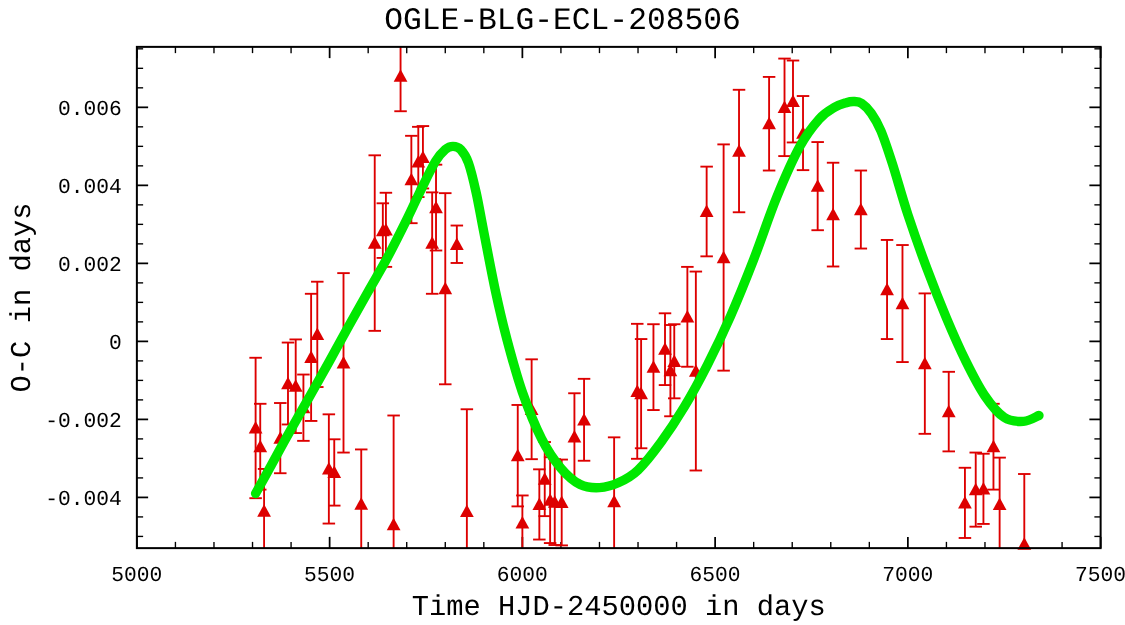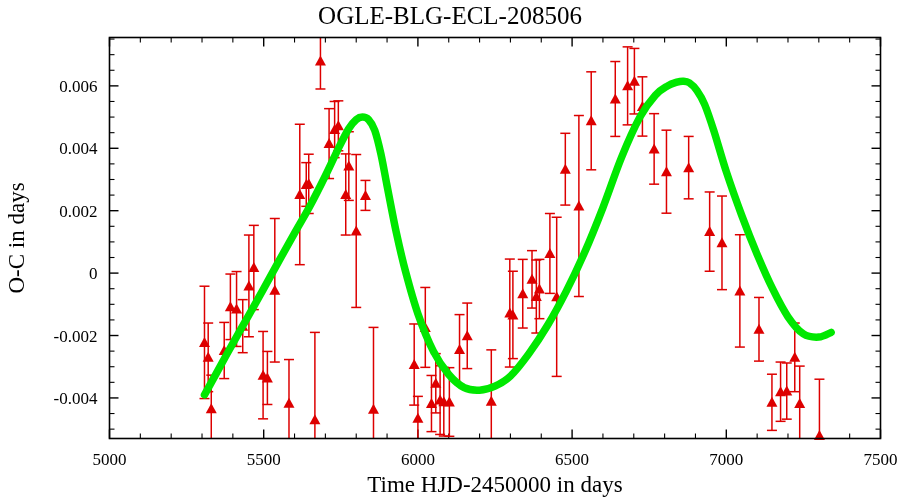--- a/index.html
+++ b/index.html
@@ -5,21 +5,21 @@
   html, body {
     margin: 0;
     padding: 0;
     background: #ffffff;
   }
   #root {
     position: relative;
     width: 900px;
     height: 500px;
     background: #ffffff;
-    font-family: Liberation Serif, serif;
+    font-family: Liberation Mono, monospace;
     overflow: hidden;
   }
   #plot-title {
     position: absolute;
     left: 0;
     top: 2px;
     width: 900px;
     text-align: center;
     font-size: 25px;
     color: #000000;

